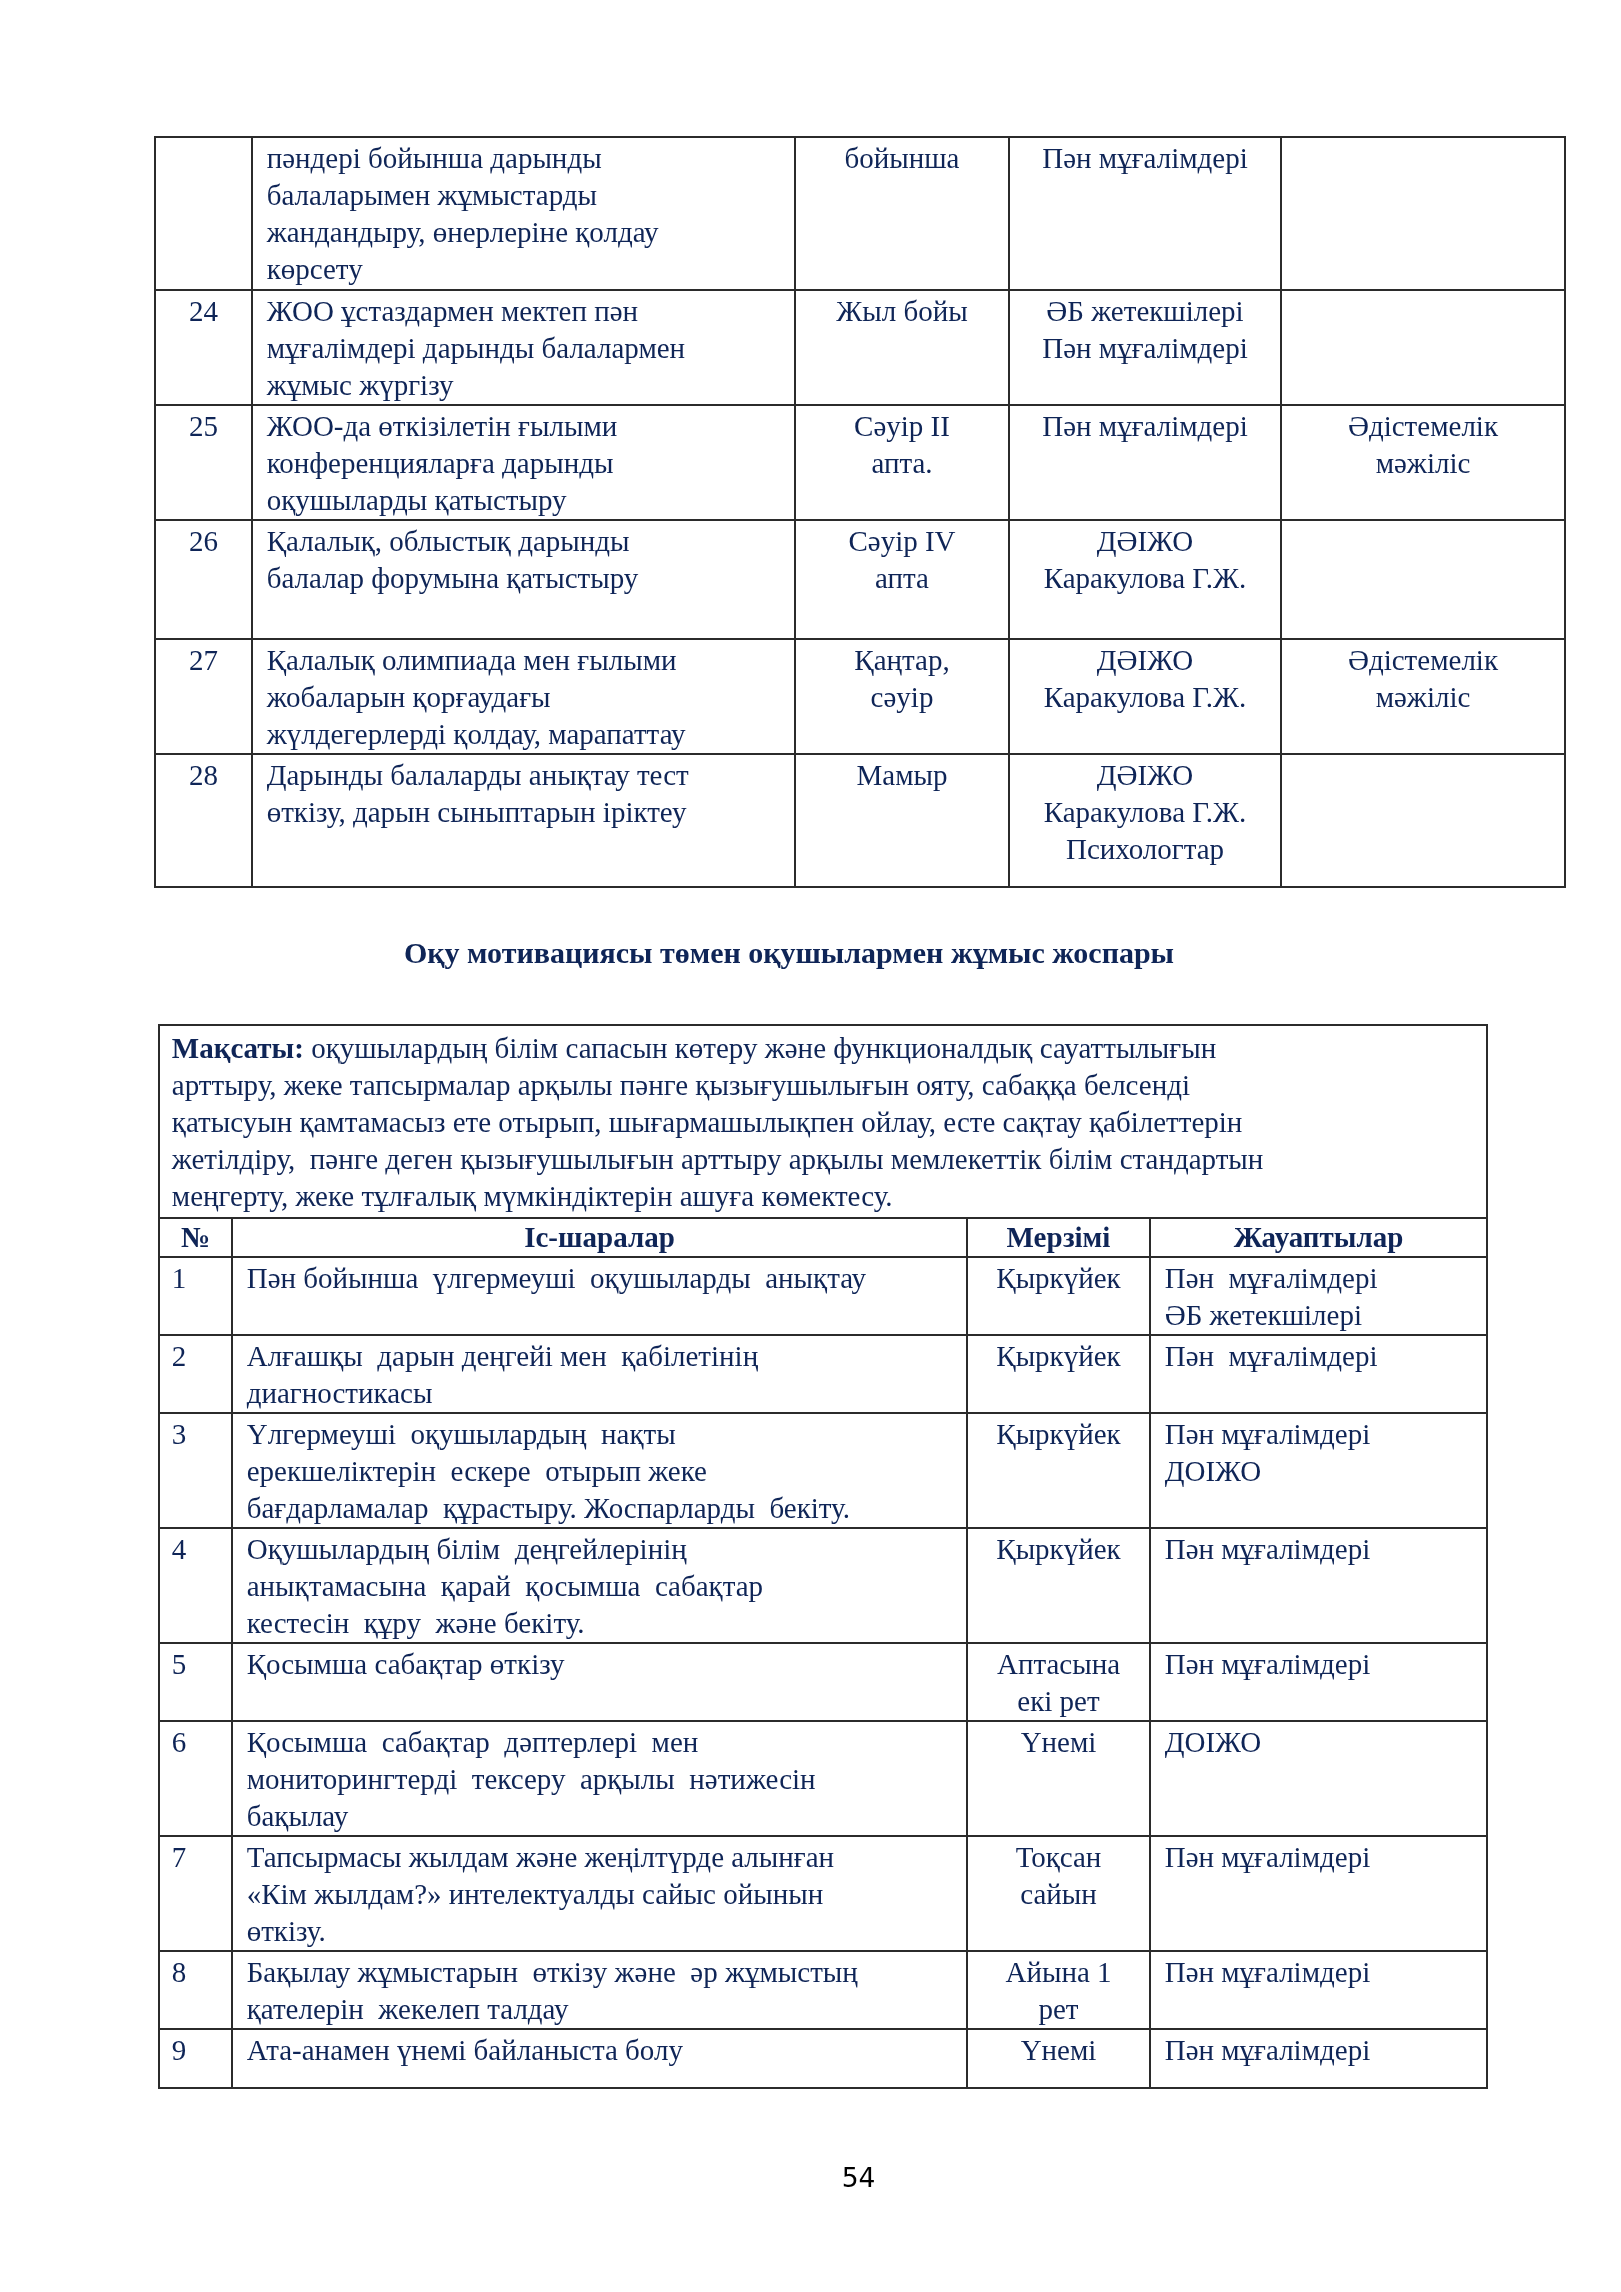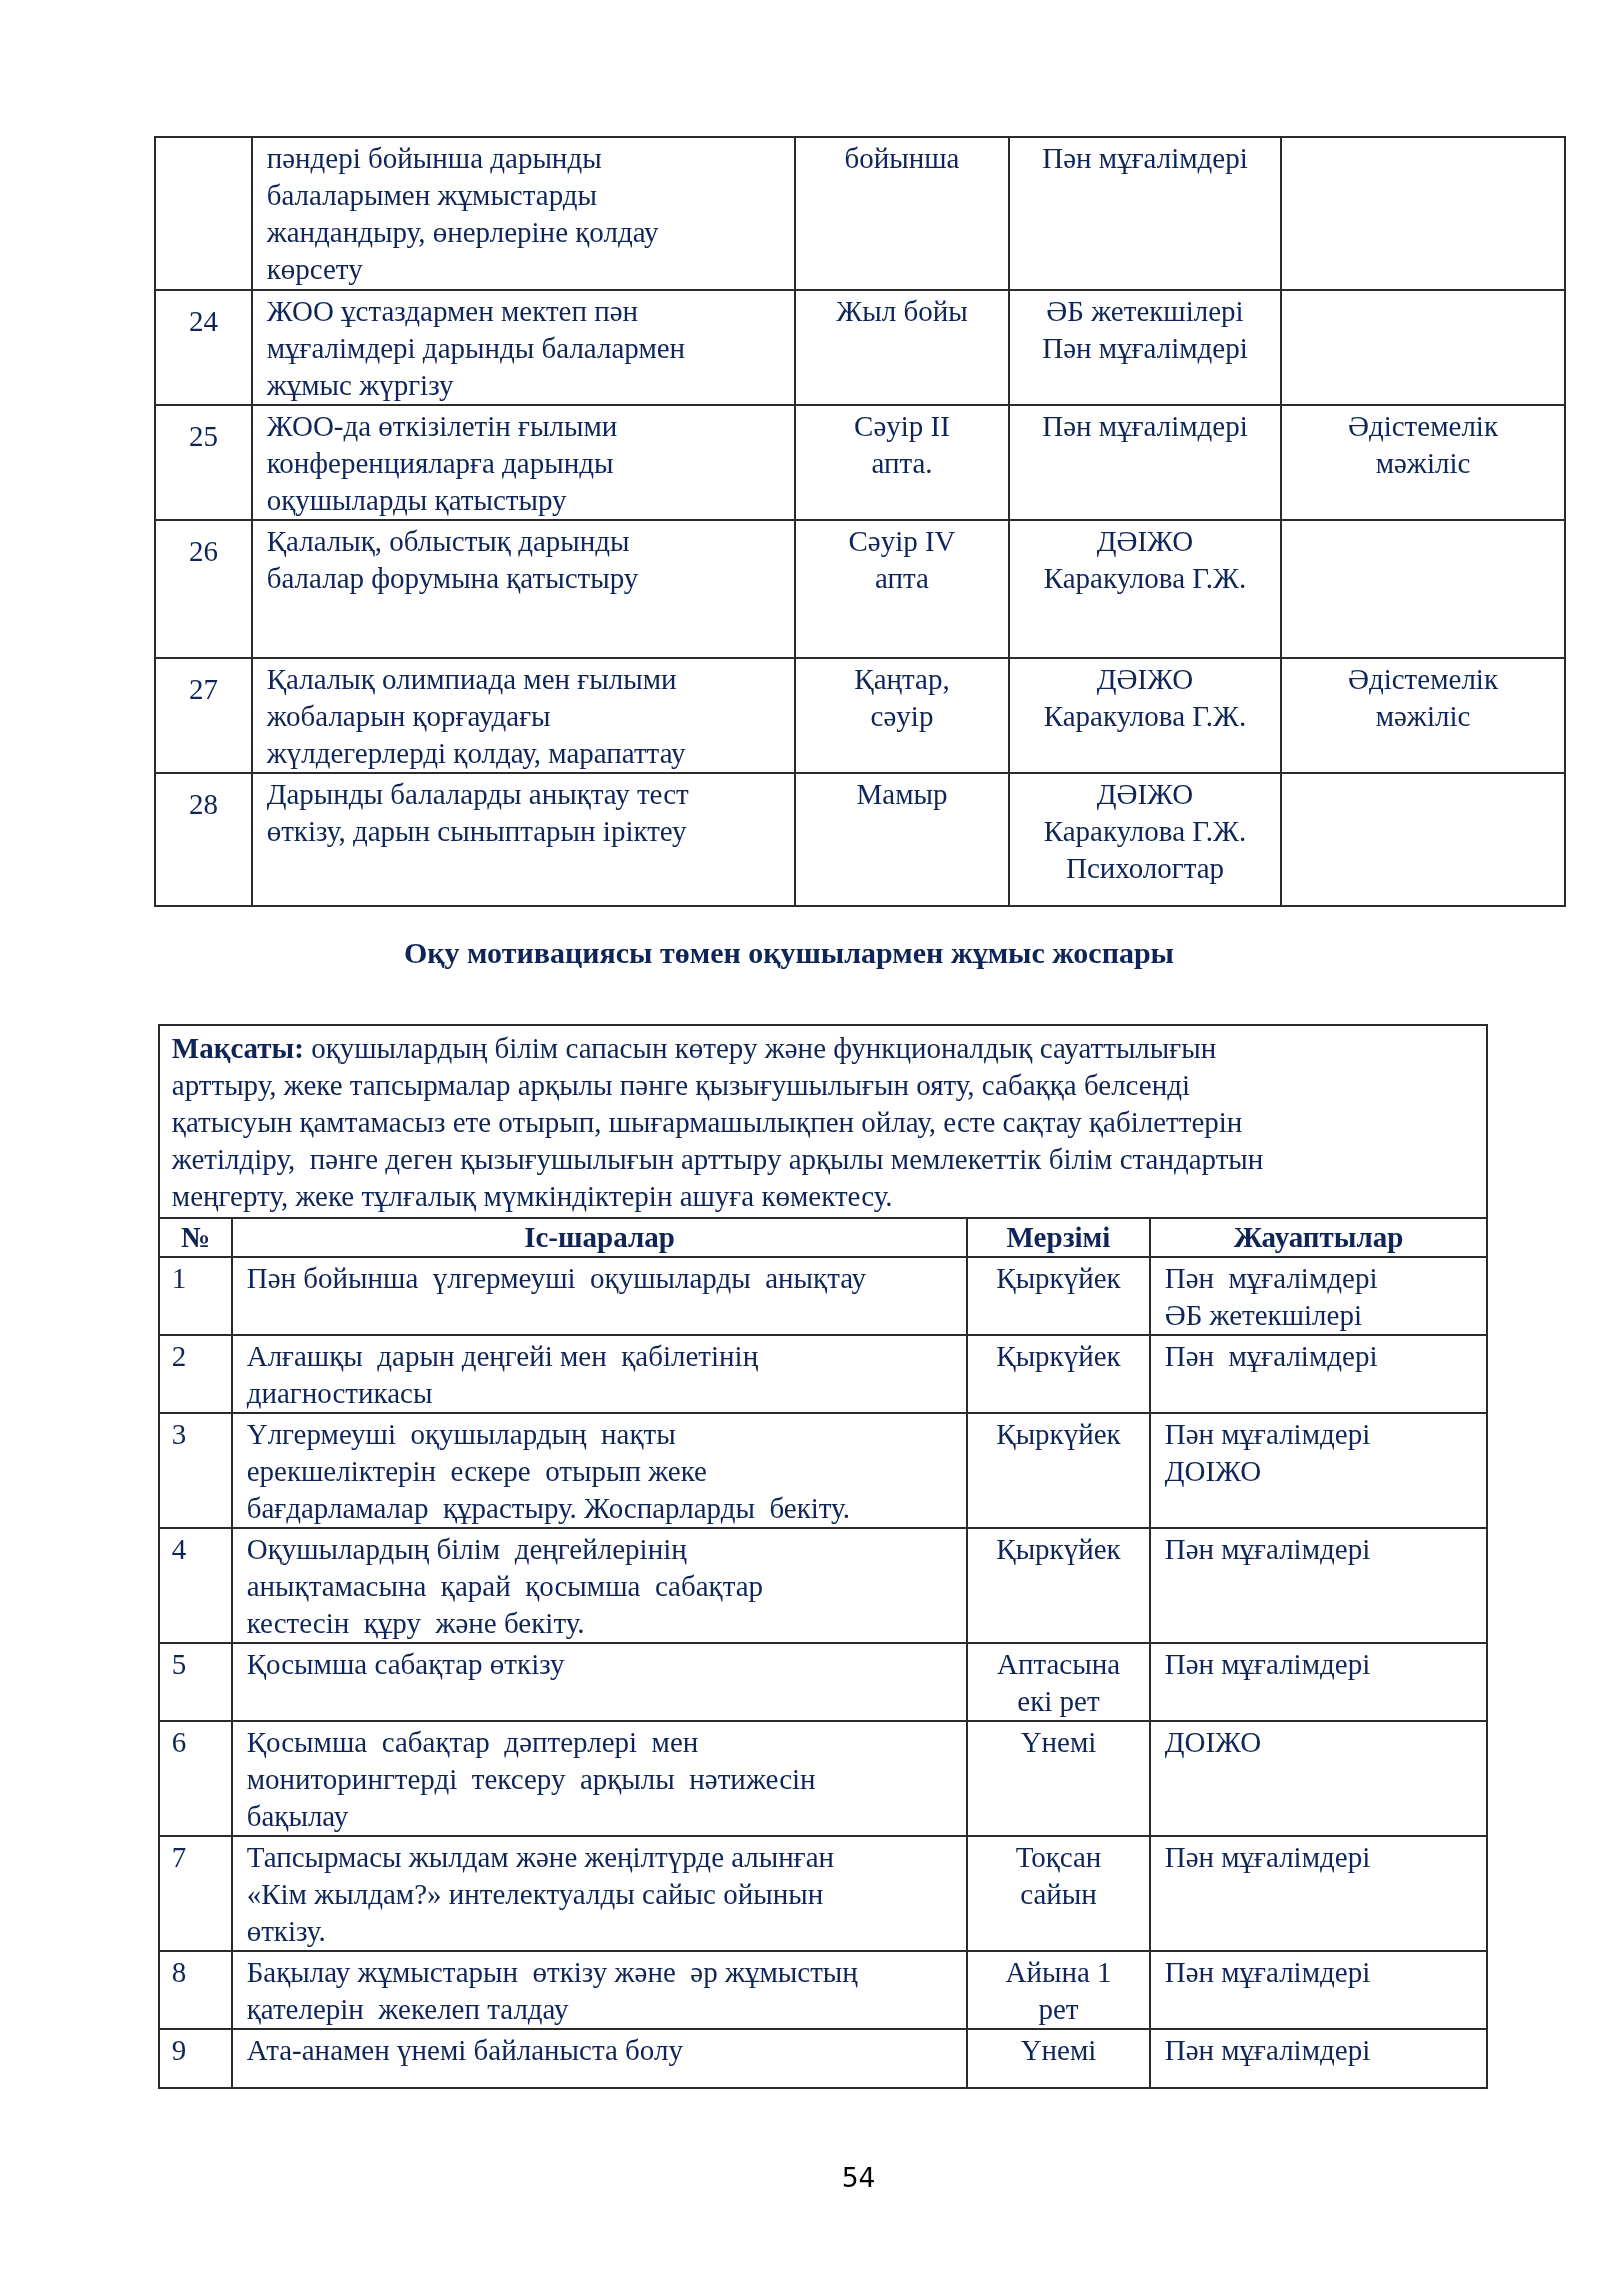--- a/index.html
+++ b/index.html
@@ -2,21 +2,21 @@
 <html><head>
 <meta charset="utf-8">
 <style>
   html, body { margin: 0; padding: 0; background: #ffffff; }
   body { width: 1621px; height: 2293px; position: relative; overflow: hidden;
          font-family: "Liberation Serif", "DejaVu Serif", serif; color: #0f2557; }
   .tbl { position: absolute; border-collapse: collapse; table-layout: fixed; }
   .tbl td, .tbl th { border: 2px solid #2b2b2b; vertical-align: top; padding: 0; }
   #t1 { left: 154px; top: 136px; width: 1409px; }
   #t1 td { font-size: 29px; line-height: 37px; }
-  #t1 td.num { text-align: center; padding-top: 12px; }
+  #t1 td.num { text-align: center; padding-top: 2px; }
   #t1 td.act { text-align: left; padding: 2px 9.8px 0 13.7px; }
   #t1 td.ctr { text-align: center; padding: 2px 5.9px 0 5.9px; }
   .heading { position: absolute; left: 0; width: 1578px; top: 936px; text-align: center;
              font-weight: bold; font-size: 30px; color: #0f2557; }
   #t2 { left: 158px; top: 1024px; width: 1328px; }
   #t2 td, #t2 th { font-size: 29px; line-height: 37px; }
   #t2 td.goal { padding: 3.9px 11.8px 2px 11.8px; text-align: left; }
   #t2 .goal-label { font-weight: bold; }
   #t2 th { font-weight: bold; text-align: center; height: 34px; color: #0f2557; }
   #t2 td.num { text-align: left; padding: 2px 0 0 11.8px; }
@@ -83,21 +83,21 @@
         <span class="line">апта.</span>
       </td>
       <td class="ctr">
         <span class="line">Пән мұғалімдері</span>
       </td>
       <td class="ctr">
         <span class="line">Әдістемелік</span>
         <span class="line">мәжіліс</span>
       </td>
     </tr>
-    <tr style="height:138px">
+    <tr style="height:119px">
       <td class="num">26</td>
       <td class="act">
         <span class="line">Қалалық, облыстық дарынды</span>
         <span class="line">балалар форумына қатыстыру</span>
       </td>
       <td class="ctr">
         <span class="line">Сәуір IV</span>
         <span class="line">апта</span>
       </td>
       <td class="ctr">

